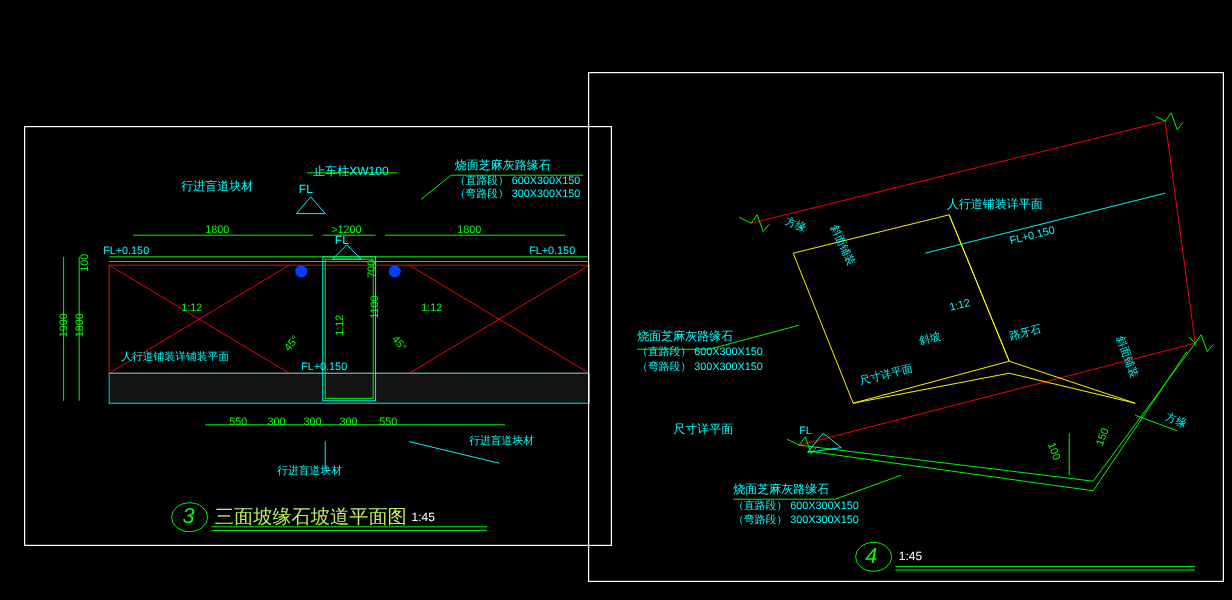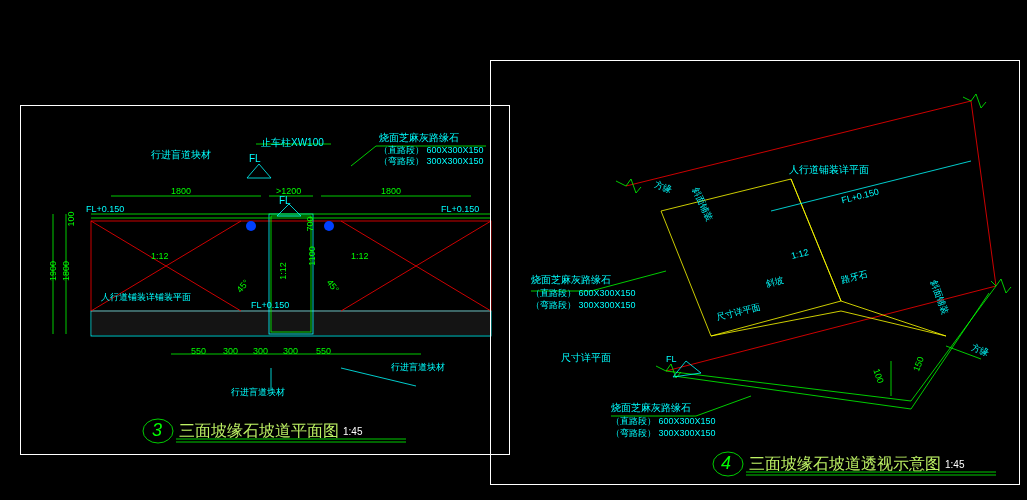--- a/index.html
+++ b/index.html
@@ -214,20 +214,19 @@
   <div class="lbl cyan-text tiny" style="left:120px;top:366px">（弯路段）  300X300X150</div>
 
   <div class="lbl green-text tiny" style="left:380px;top:310px;transform:rotate(70deg)">100</div>
   <div class="lbl green-text tiny" style="left:420px;top:298px;transform:rotate(-70deg)">150</div>
 
   <div style="position:absolute;left:220px;top:388px;display:flex;align-items:center;gap:4px">
     <svg width="34" height="30">
       <ellipse cx="17" cy="15" rx="15" ry="12" class="green-line"></ellipse>
     </svg>
     <span class="title-num" style="position:absolute;left:10px;top:4px">4</span>
-    <span class="title-text">三面坡缘石坡道透视示意图</span>
     <span class="title-scale">1:45</span>
   </div>
   <svg style="position:absolute;left:255px;top:410px" width="250" height="6">
     <line x1="0" y1="1" x2="250" y2="1" class="green-line" stroke-width="2"></line>
     <line x1="0" y1="4" x2="250" y2="4" class="green-line"></line>
   </svg>
 </div>
 
 </body></html>

